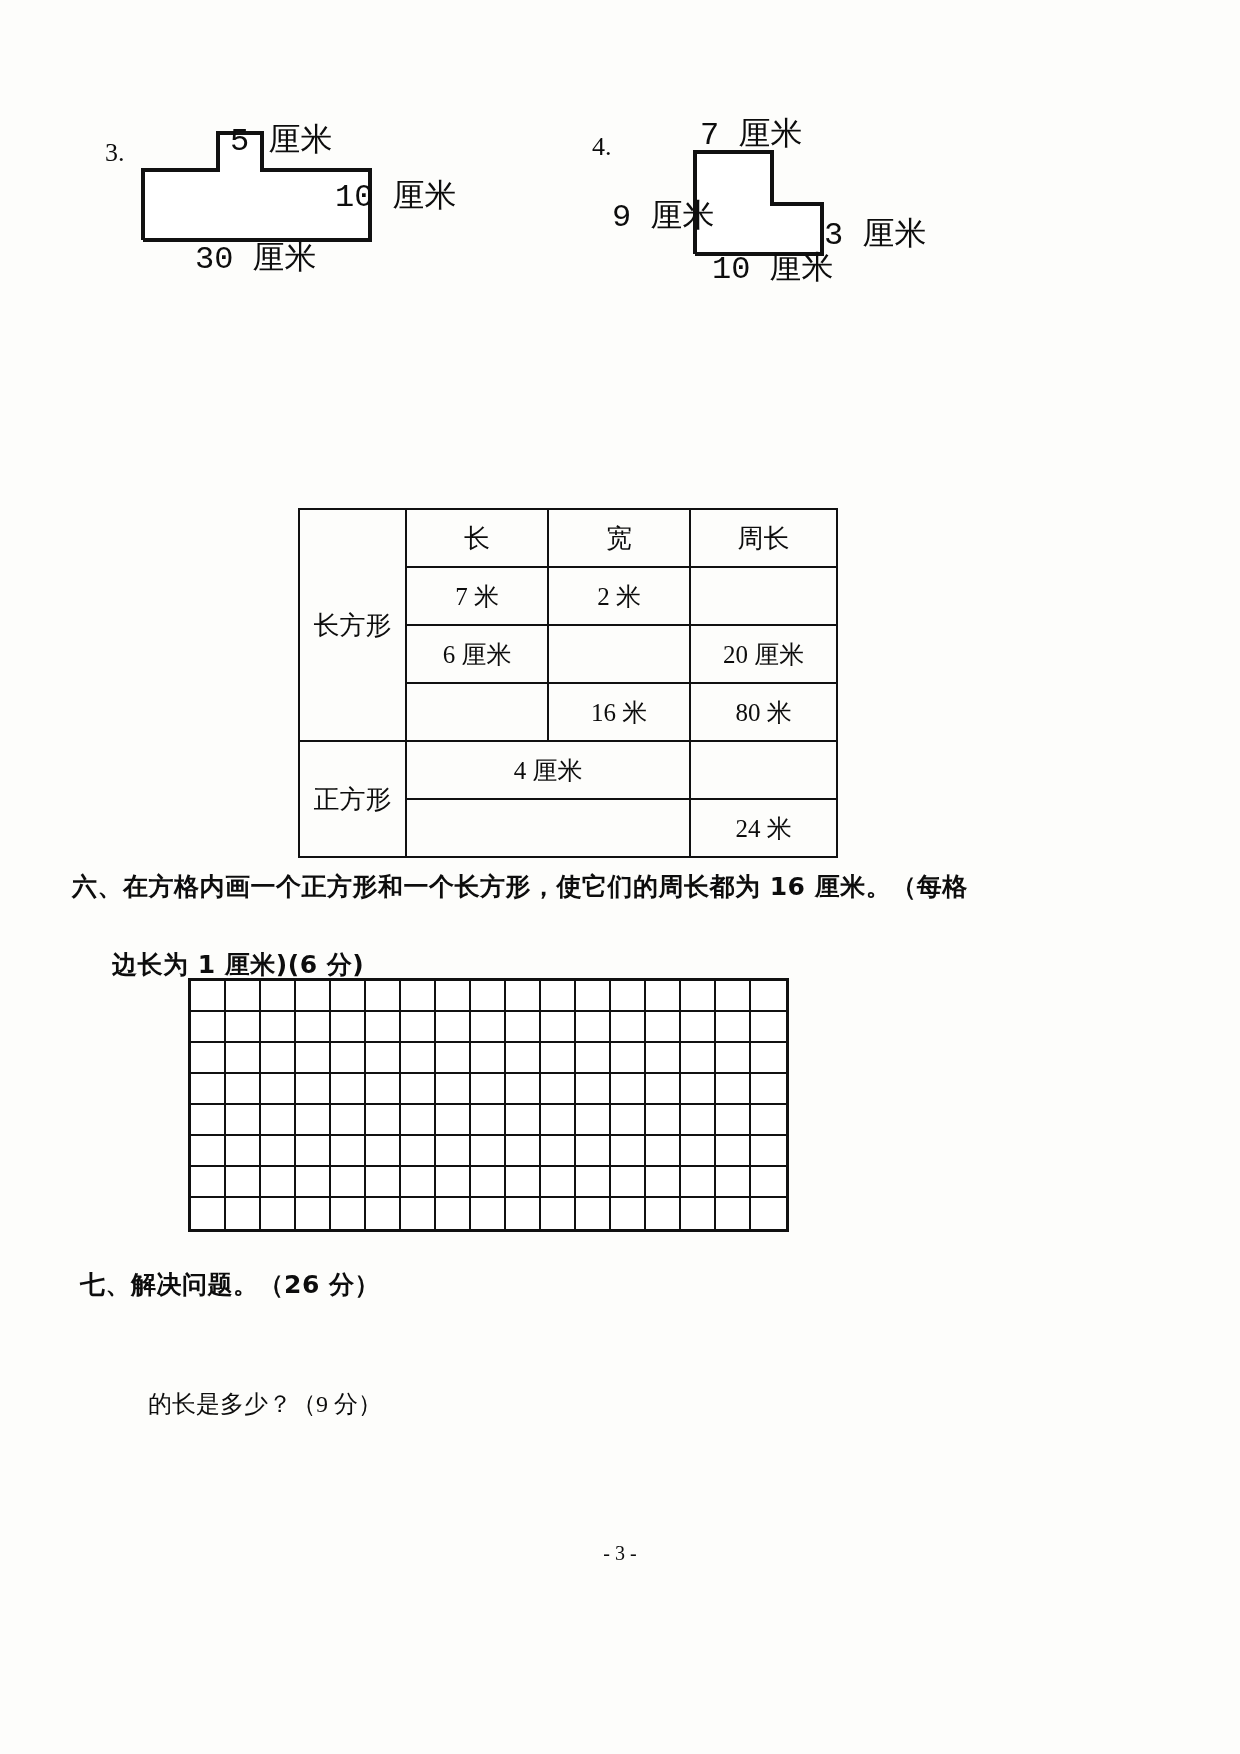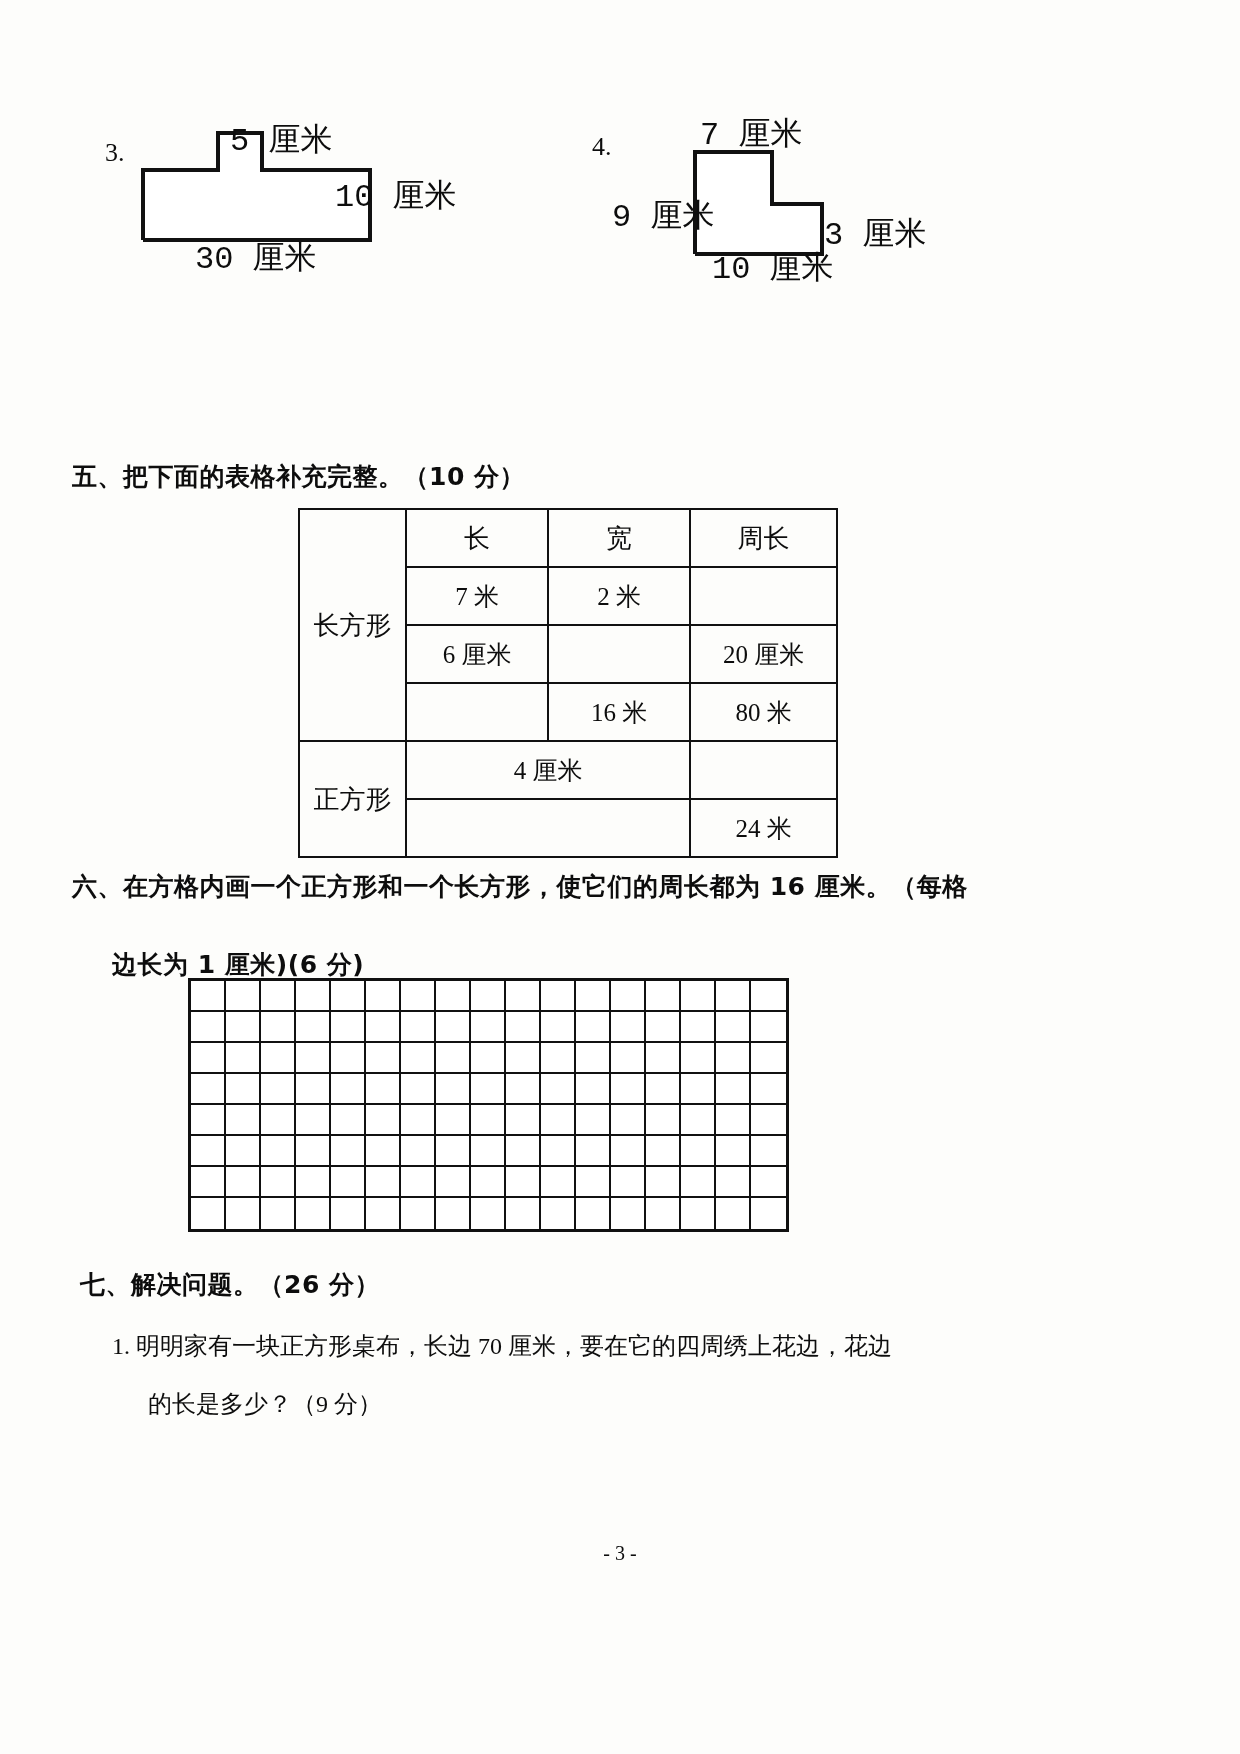--- a/index.html
+++ b/index.html
@@ -130,21 +130,20 @@
     <svg width="250" height="130" style="position:absolute; left:100px; top:24px;">
       <polyline points="3,110 3,8 80,8 80,60 130,60 130,110 3,110" fill="#ffffff" stroke="#111111" stroke-width="4" stroke-linejoin="miter"></polyline>
     </svg>
 
     <span class="lbl" style="left:108px; top:0px;">7 厘米</span>
     <span class="lbl" style="left:20px; top:82px;">9 厘米</span>
     <span class="lbl" style="left:232px; top:100px;">3 厘米</span>
     <span class="lbl" style="left:120px; top:134px;">10 厘米</span>
   </div>
 
-  <div class="heading" style="left:72px; top:460px;">五、把下面的表格补充完整。（10 分）</div>
 
   <table class="tbl">
     <tbody>
       <tr>
         <td class="col-label" rowspan="4">
           <span class="rowlabel">长方形</span>
         </td>
         <td class="col-len hdr">长</td>
         <td class="col-wid hdr">宽</td>
         <td class="col-per hdr">周长</td>
@@ -336,18 +335,17 @@
         <div class="grid-cell"></div>
         <div class="grid-cell"></div>
         <div class="grid-cell"></div>
         <div class="grid-cell"></div>
         <div class="grid-cell"></div>
       </div>
     </div>
 
   <div class="heading" style="left:72px; top:1268px;margin-left:8px;">七、解决问题。（26 分）</div>
 
-  <div class="body-text" style="left:112px; top:1330px;">1. 明明家有一块正方形桌布，长边 70 厘米，要在它的四周绣上花边，花边</div>
   <div class="body-text" style="left:148px; top:1388px;">的长是多少？（9 分）</div>
 
   <div class="page-number" style="top:1542px;">- 3 -</div>
 
 </div>
 
 </body></html>

